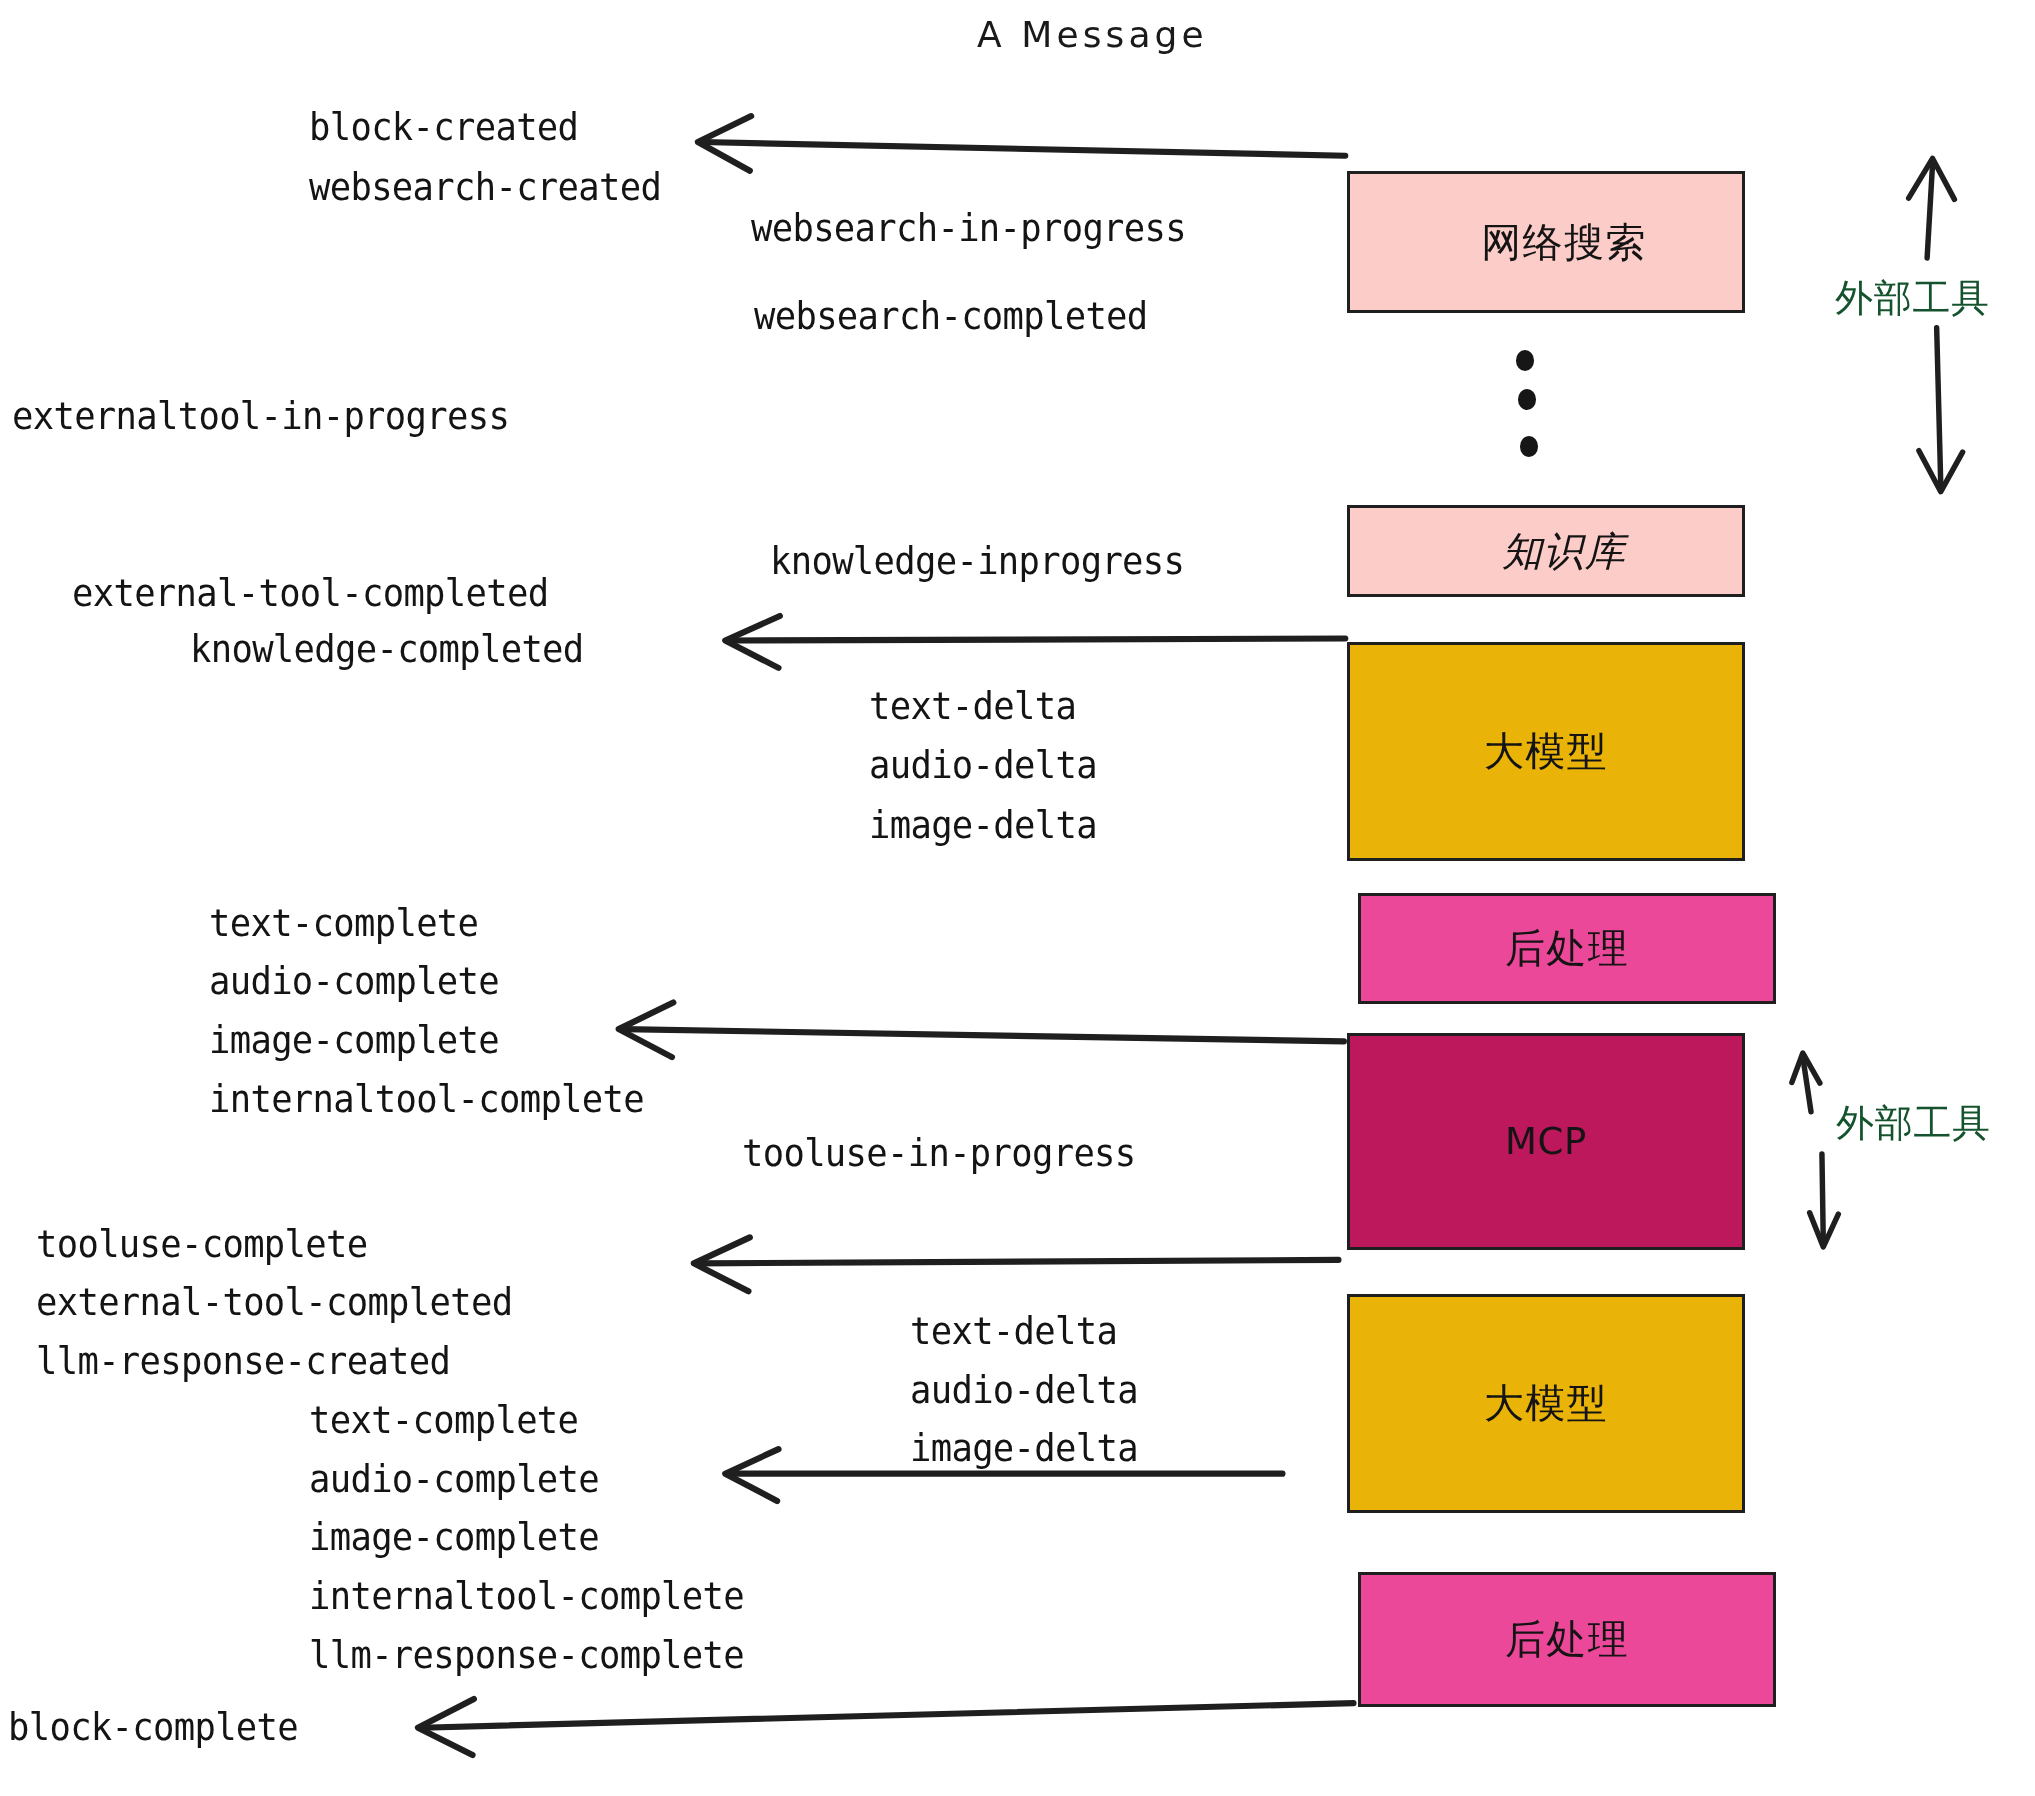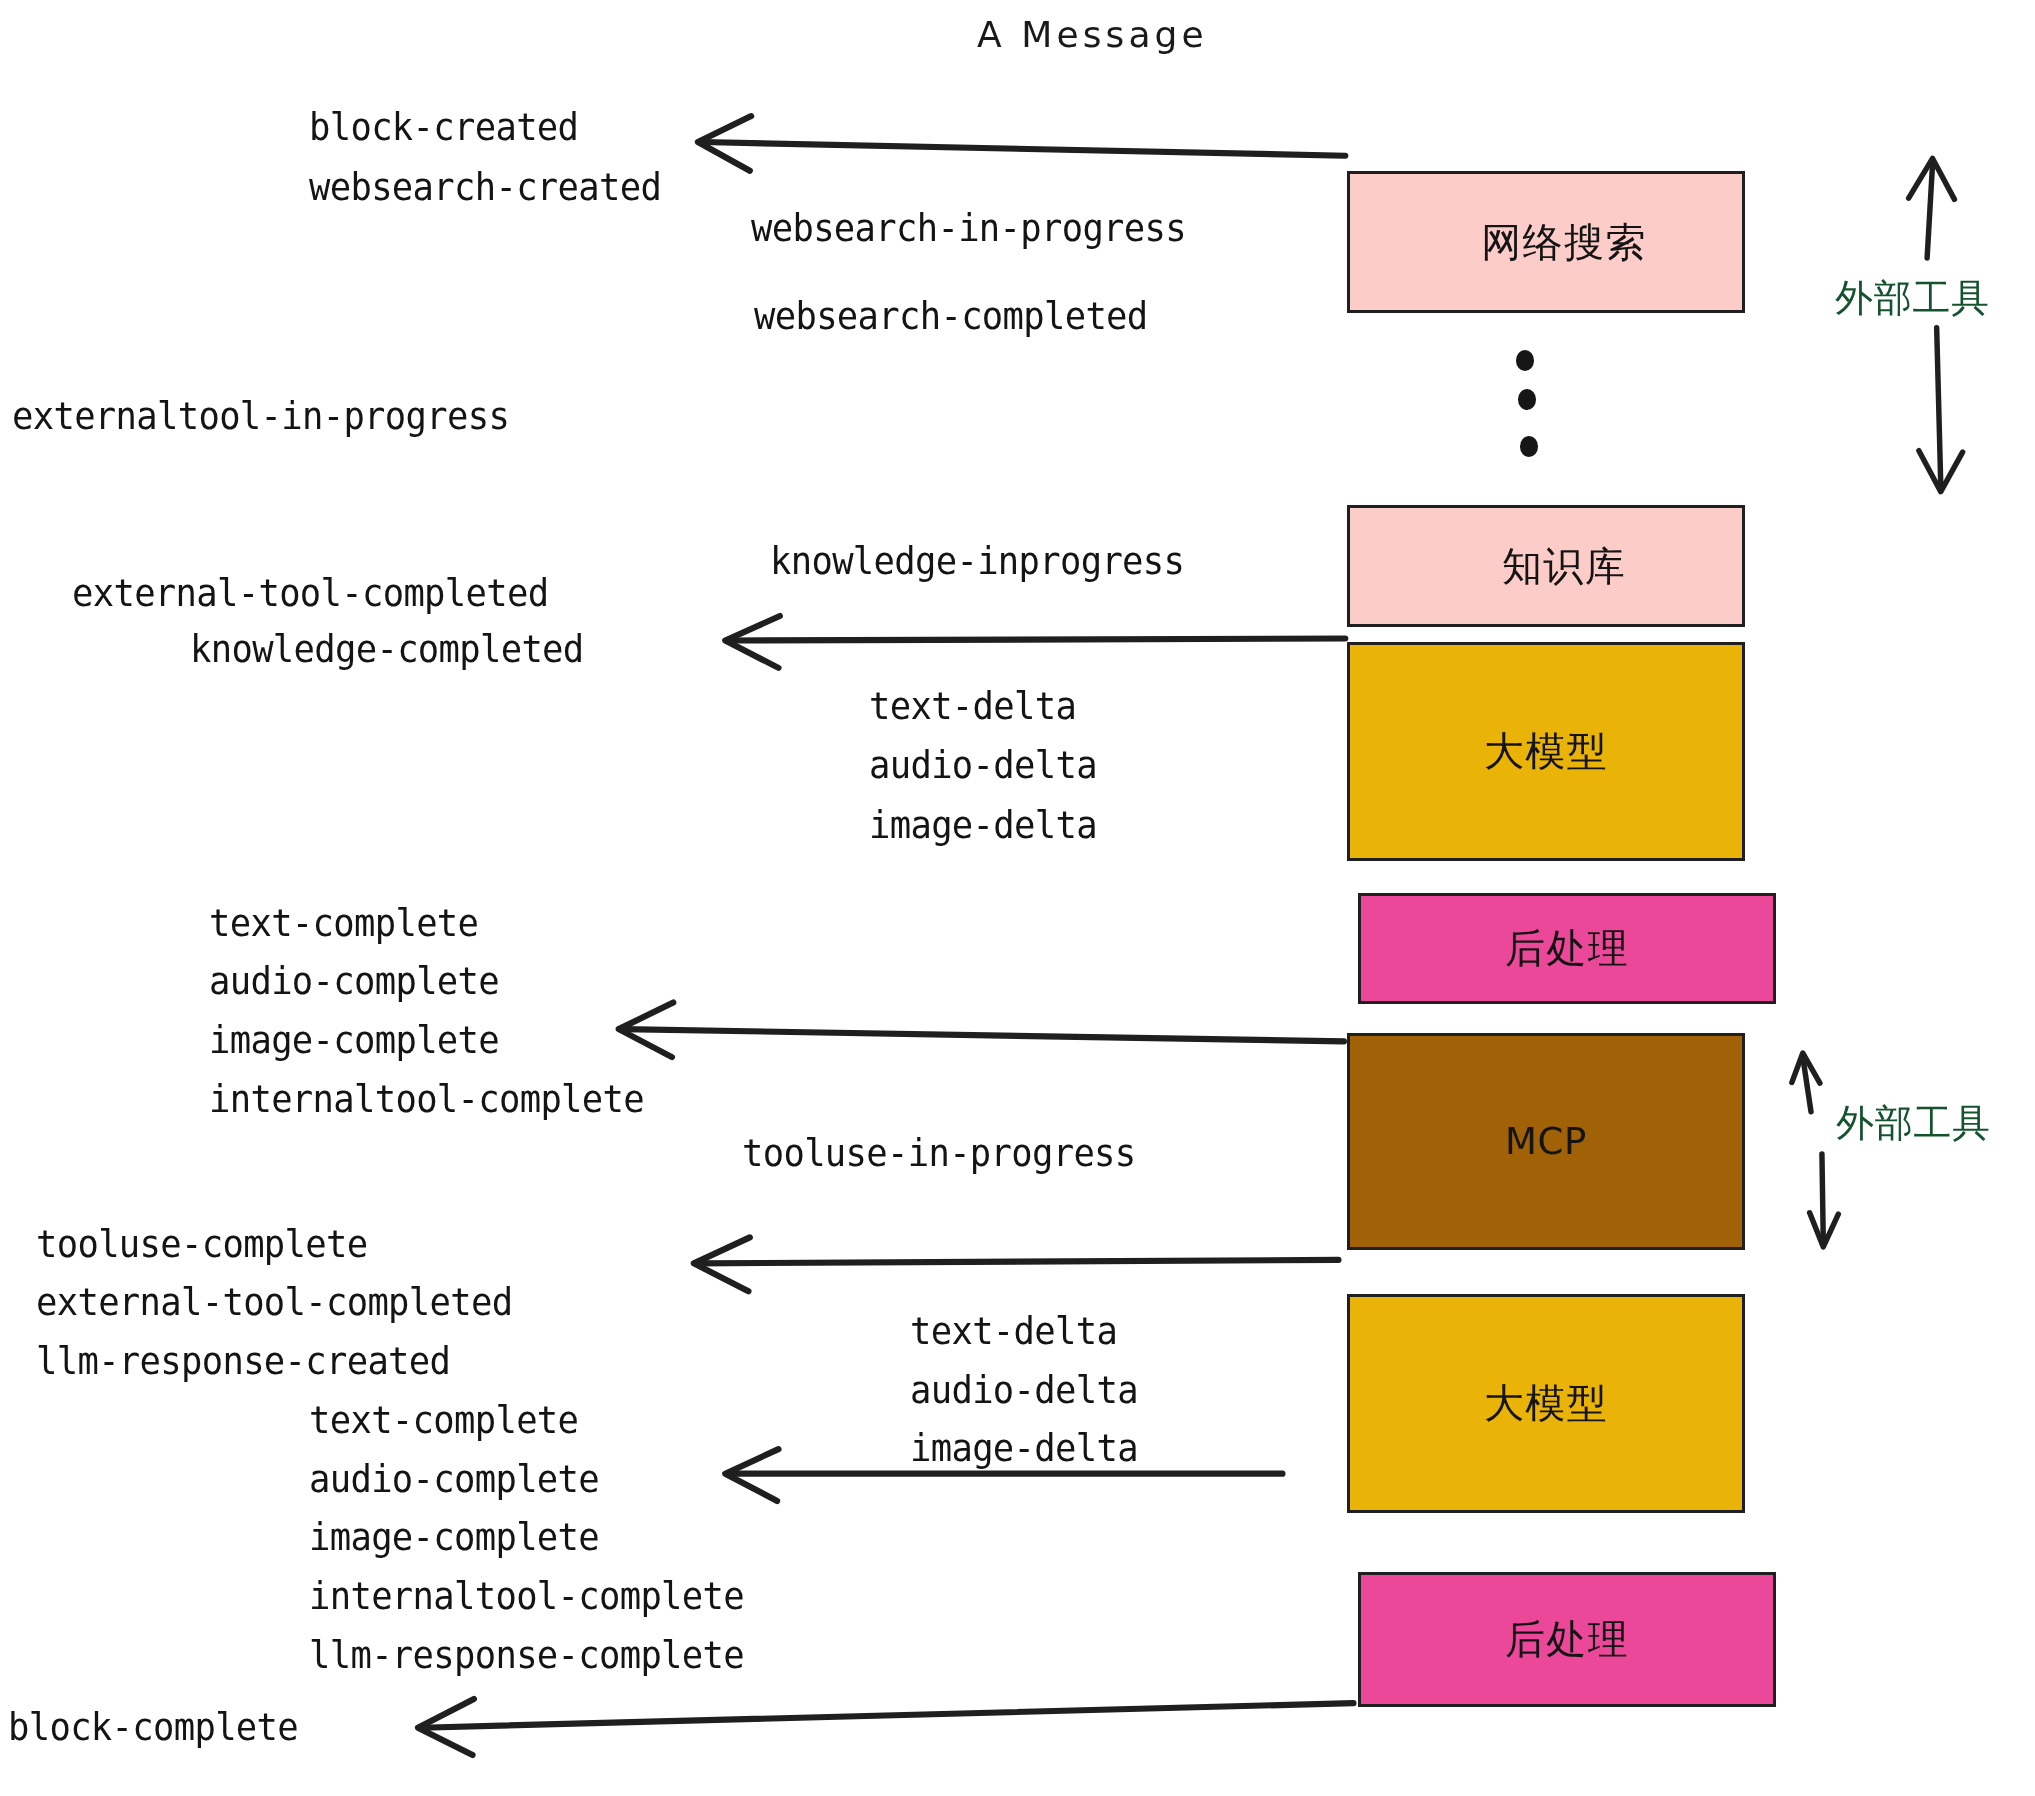--- a/index.html
+++ b/index.html
@@ -51,21 +51,21 @@
     color: #141414;
     white-space: nowrap;
     letter-spacing: 1.4px;
   }
   .node-label.latin {
     font-size: 37px;
     letter-spacing: 0.7px;
   }
   .node.pink  { background: #fcccc9; padding-left: 36px; }
   .node.green { background: #eab308; }
-  .node.yellow{ background: #a16207; }
+  .node.yellow{ background: #be185d; }
   .node.white { background: #ec4899; }
 
   
   .side-label {
     position: absolute;
     font-family: "DejaVu Sans", "Liberation Sans", sans-serif;
     font-size: 38px;
     color: #14532d;
     white-space: nowrap;
     letter-spacing: 0.7px;
@@ -175,21 +175,21 @@
   <div class="evt" style="left:309px; top:1516px;">image-complete</div>
   <div class="evt" style="left:309px; top:1575px;">internaltool-complete</div>
   <div class="evt" style="left:309px; top:1634px;">llm-response-complete</div>
 
   <div class="evt" style="left:8.2px; top:1706px;">block-complete</div>
 
   <div class="node pink" style="left:1347px; top:171px; width:398px; height:142px;">
     <span class="node-label">网络搜索</span>
   </div>
 
-  <div class="node pink" style="left:1347px; top:505px; width:398px; height:122px;">
+  <div class="node pink" style="left:1347px; top:505px; width:398px; height:92px;font-style:italic;">
     <span class="node-label">知识库</span>
   </div>
 
   <div class="node green" style="left:1347px; top:642px; width:398px; height:219px;">
     <span class="node-label">大模型</span>
   </div>
 
   <div class="node white" style="left:1358px; top:893px; width:418px; height:111px;">
     <span class="node-label">后处理</span>
   </div>

